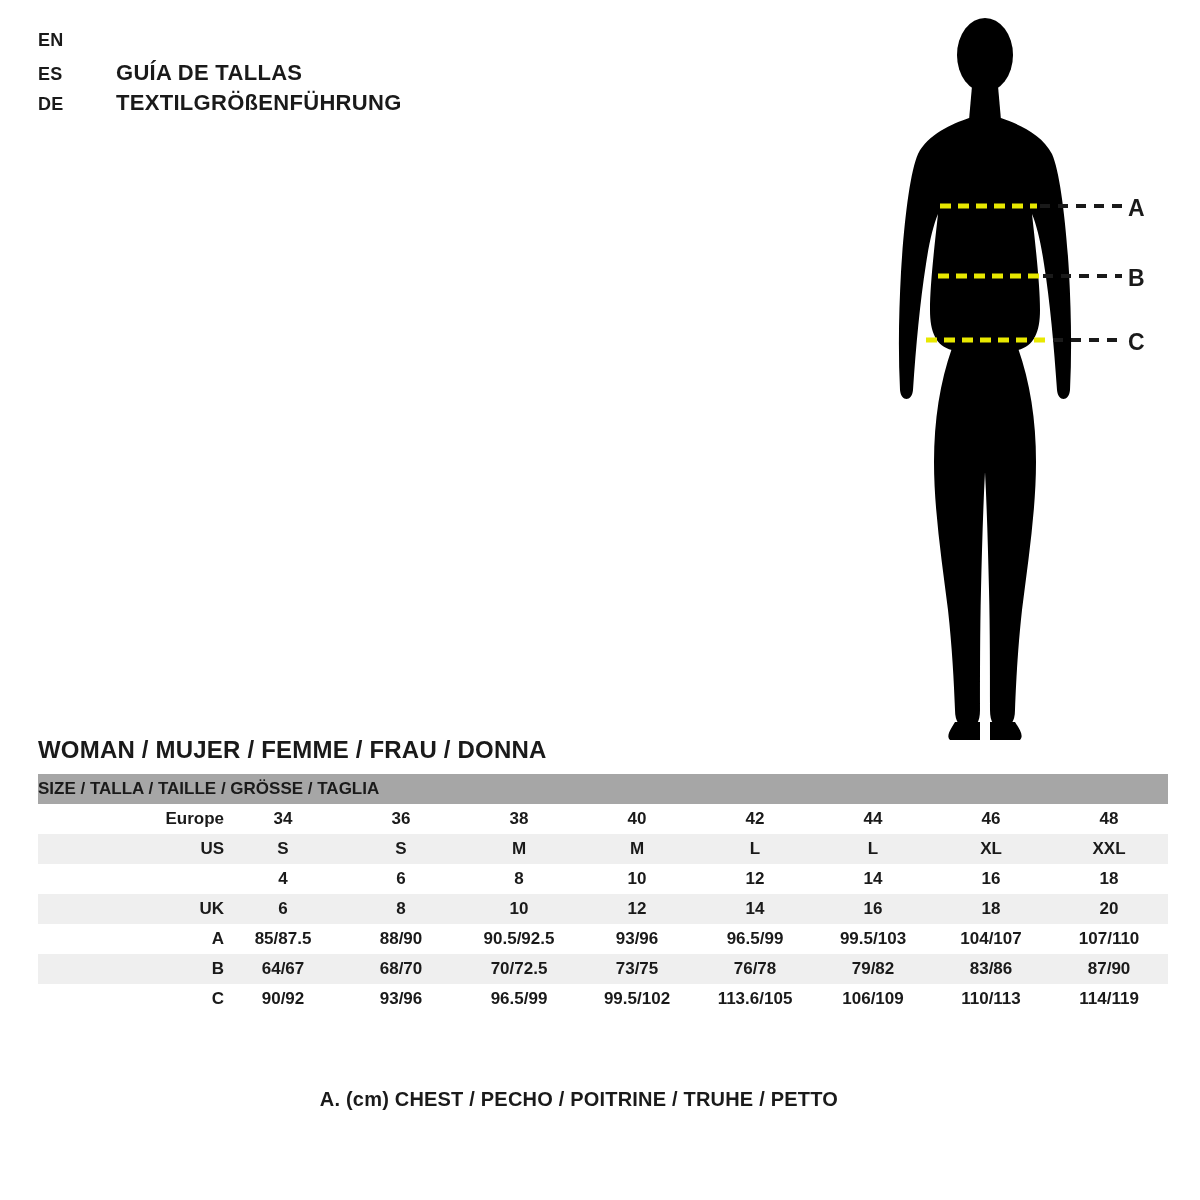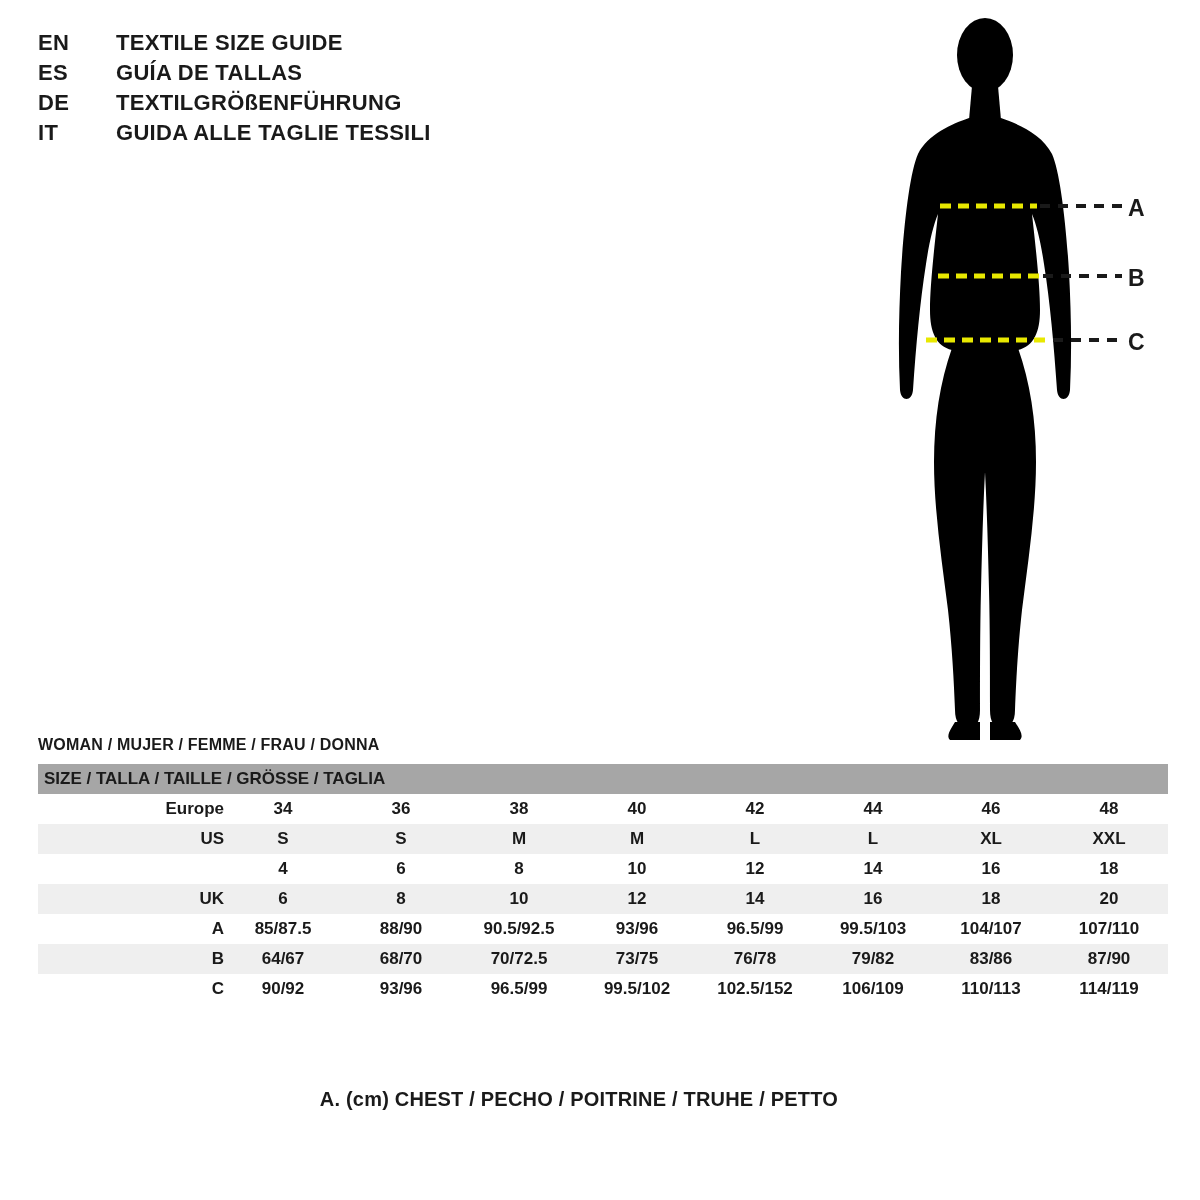--- a/index.html
+++ b/index.html
@@ -21,21 +21,21 @@
     top: 30px;
     width: 700px;
   }
   .title-row {
     display: flex;
     align-items: baseline;
     height: 30px;
   }
   .title-lang {
     width: 78px;
-    font-size: 22px;
+    font-size: 18px;
     font-weight: bold;
     letter-spacing: 0.3px;
   }
   .title-text {
     font-size: 22px;
     font-weight: bold;
     letter-spacing: 0.3px;
     white-space: nowrap;
   }
 
@@ -57,42 +57,41 @@
   }
 
   
   #table-area {
     position: absolute;
     left: 38px;
     top: 736px;
     width: 1128px;
   }
   #section-label {
-    font-size: 16px;
+    font-size: 24px;
     font-weight: bold;
     letter-spacing: 0.2px;
     margin-bottom: 10px;
   }
   table {
     border-collapse: collapse;
     width: 1128px;
     table-layout: fixed;
   }
   td, th {
     font-size: 17px;
     font-weight: bold;
     padding: 0;
     height: 30px;
     vertical-align: middle;
     white-space: nowrap;
   }
   .hdr-row td {
     background: #a6a6a6;
     text-align: left;
-    padding-left: 6px;
     font-size: 17px;
   }
   .rlabel {
     text-align: right;
     padding-left: 6px;
     width: 186px;
   }
   .cell { text-align: center; }
   tr.shade td { background: #efefef; }
   tr.plain td { background: #ffffff; }
@@ -112,33 +111,28 @@
     white-space: nowrap;
     text-align: right;
   }
 </style>
 </head>
 <body>
 
 <div id="title-block">
   <div class="title-row">
     <span class="title-lang">EN</span>
-    <span class="title-text">TEXTILE SIZE GUIDE</span>
   </div>
   <div class="title-row">
     <span class="title-lang">ES</span>
     <span class="title-text">GUÍA DE TALLAS</span>
   </div>
   <div class="title-row">
     <span class="title-lang">DE</span>
     <span class="title-text">TEXTILGRÖßENFÜHRUNG</span>
-  </div>
-  <div class="title-row">
-    <span class="title-lang">IT</span>
-    <span class="title-text">GUIDA ALLE TAGLIE TESSILI</span>
   </div>
 </div>
 
 <div id="figure-area">
   <svg id="figure-svg" width="330" height="740" viewBox="0 0 330 740">
 
     <ellipse cx="125" cy="45" rx="28" ry="37" fill="#000000"></ellipse>
 
     <path d="M112 76 L138 76 L141 110 L109 110 Z" fill="#000000"></path>
 
@@ -287,21 +281,21 @@
         <td class="cell">83/86</td>
         <td class="cell">87/90</td>
       </tr>
 
       <tr class="plain">
         <td class="rlabel">C</td>
         <td class="cell">90/92</td>
         <td class="cell">93/96</td>
         <td class="cell">96.5/99</td>
         <td class="cell">99.5/102</td>
-        <td class="cell">102.5/152</td>
+        <td class="cell">113.6/105</td>
         <td class="cell">106/109</td>
         <td class="cell">110/113</td>
         <td class="cell">114/119</td>
       </tr>
     </tbody>
   </table>
 </div>
 
 <div id="footnotes">
   <div class="footnote">A. (cm) CHEST / PECHO / POITRINE / TRUHE / PETTO</div>

